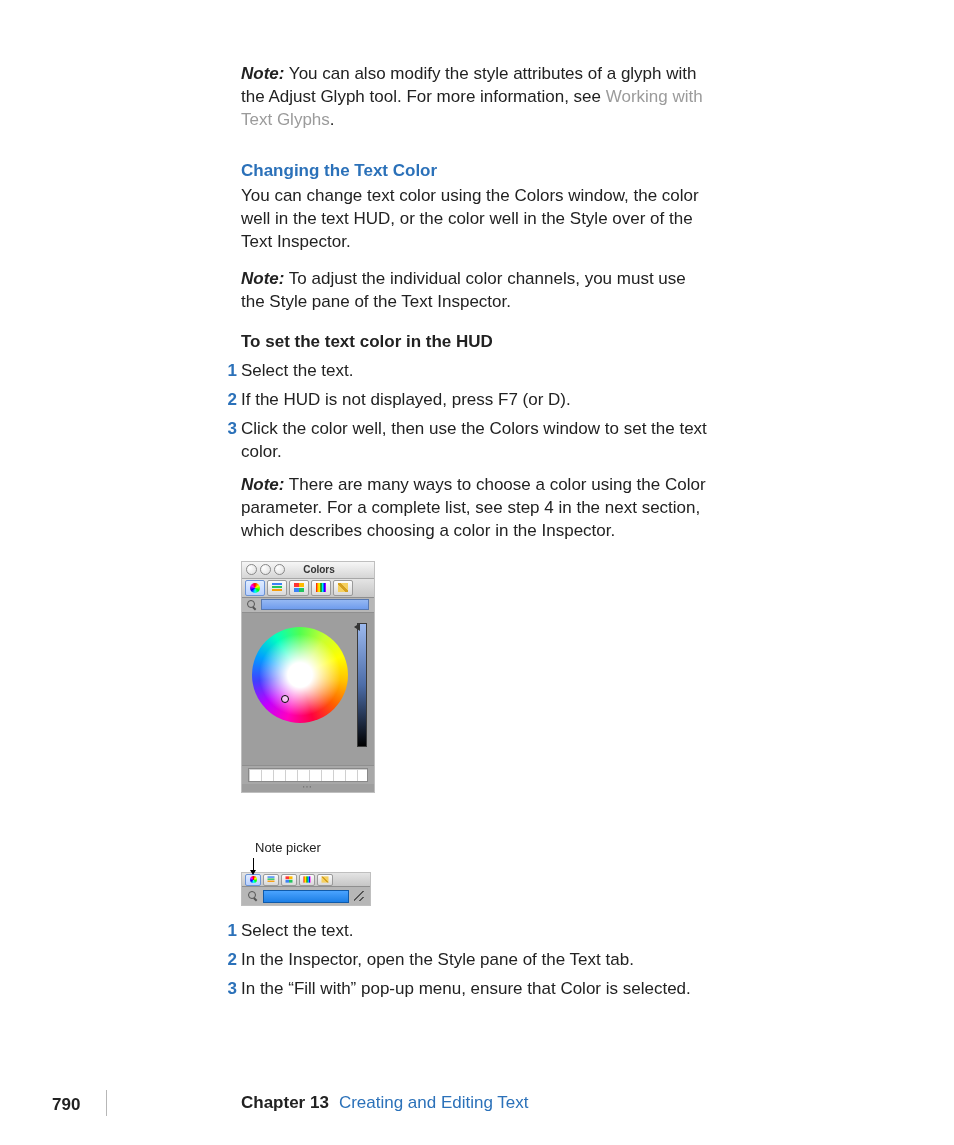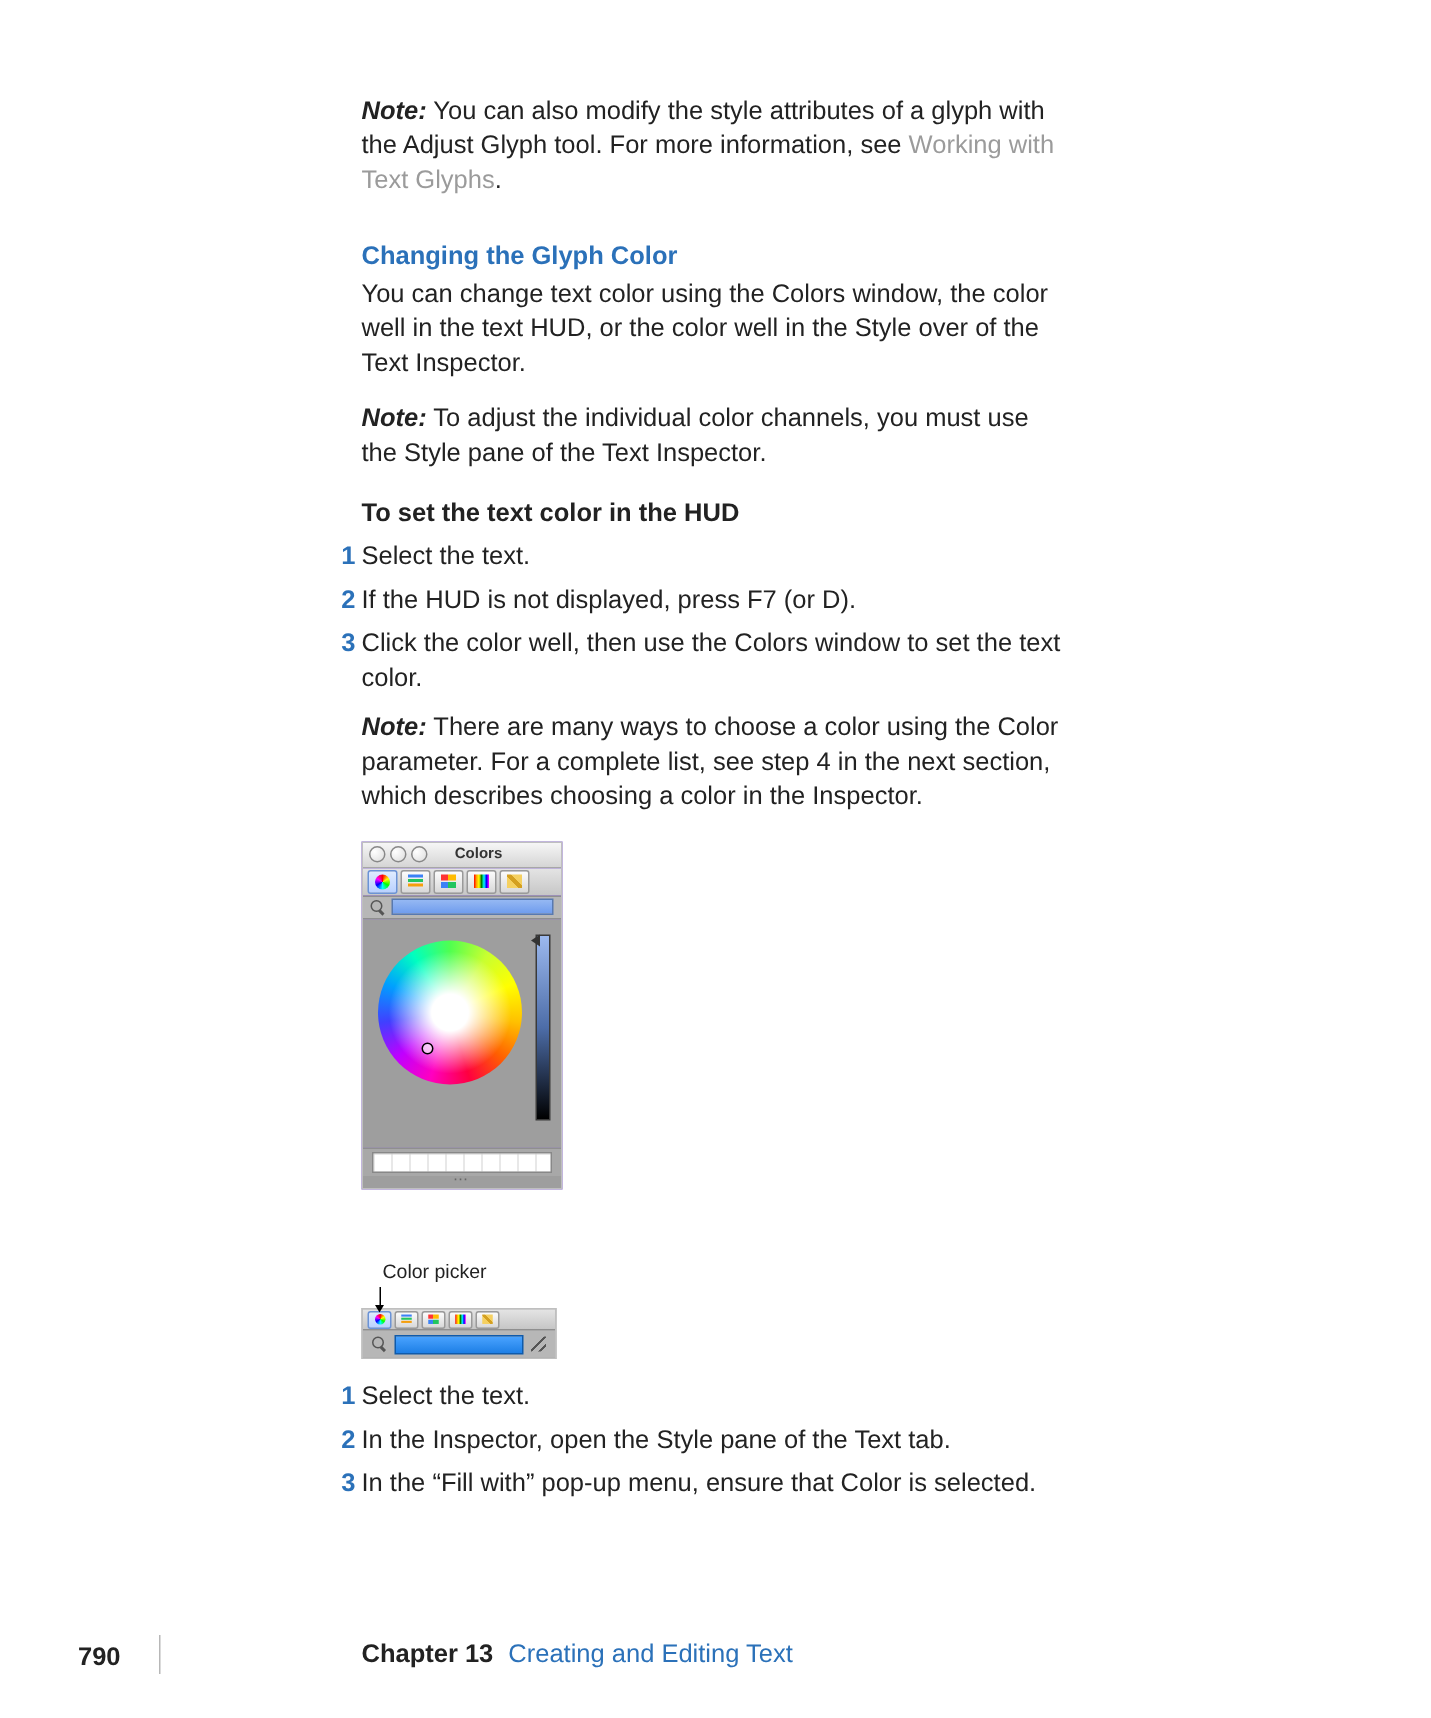--- a/index.html
+++ b/index.html
@@ -58,21 +58,21 @@
     text-align: right;
   }
   .below-steps { margin-top: 10px; }
 
   
   .colors-window {
     width: 132px;
     margin-top: 18px;
     margin-bottom: 14px;
     border: 1px solid #bfbfbf;
-    background: #8b5cf6;
+    background: #701a75;
     font-family: "Lucida Grande", Arial, sans-serif;
     font-size: 10px;
   }
   .titlebar {
     height: 16px;
     background: linear-gradient(#f6f6f6, #d5d5d5);
     border-bottom: 1px solid #a7a7a7;
     display: flex;
     align-items: center;
     padding: 0 4px;
@@ -251,21 +251,21 @@
 </head>
 <body>
 
 <div class="page">
   <div class="content">
 
     <p class="p">
       <span class="note-label">Note:</span><span>  You can also modify the style attributes of a glyph with the Adjust Glyph tool. For more information, see </span><span class="link">Working with Text Glyphs</span><span>.</span>
     </p>
 
-    <p class="heading">Changing the Glyph Color</p>
+    <p class="heading">Changing the Text Color</p>
     <p class="p">You can change text color using the Colors window, the color well in the text HUD, or the color well in the Style over of the Text Inspector.</p>
 
     <div class="gap"></div>
     <p class="p">
       <span class="note-label">Note:</span><span>  To adjust the individual color channels, you must use the Style pane of the Text Inspector.</span>
     </p>
 
     <p class="subhead">To set the text color in the HUD</p>
     <ol class="steps">
       <li><span class="num">1</span><span>Select the text.</span></li>
@@ -314,21 +314,21 @@
       <div class="swatch-strip">
         <div class="swatch-grid"></div>
       </div>
       <div class="resize-dots"></div>
     </div>
 
 
     <div class="gap"></div>
 
     <div class="callout-fig">
-      <div class="callout-label">Color picker</div>
+      <div class="callout-label">Note picker</div>
       <div class="callout-line"></div>
       <div class="picker-strip">
         <div class="picker-toolbar">
           <span class="tb-btn sel" style="width:14px;height:10px">
               <span class="tb-wheel" style="width:7px;height:7px"></span>
             </span>
           <span class="tb-btn" style="width:14px;height:10px">
               <span class="tb-sliders" style="transform:scale(.7)"></span>
             </span>
           <span class="tb-btn" style="width:14px;height:10px">

